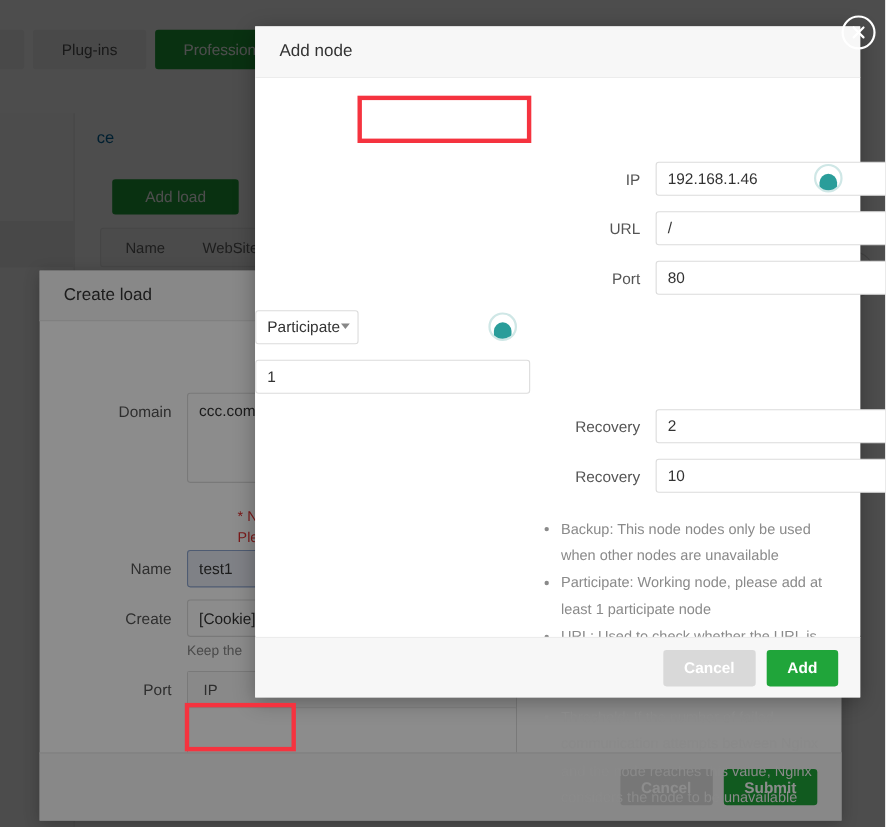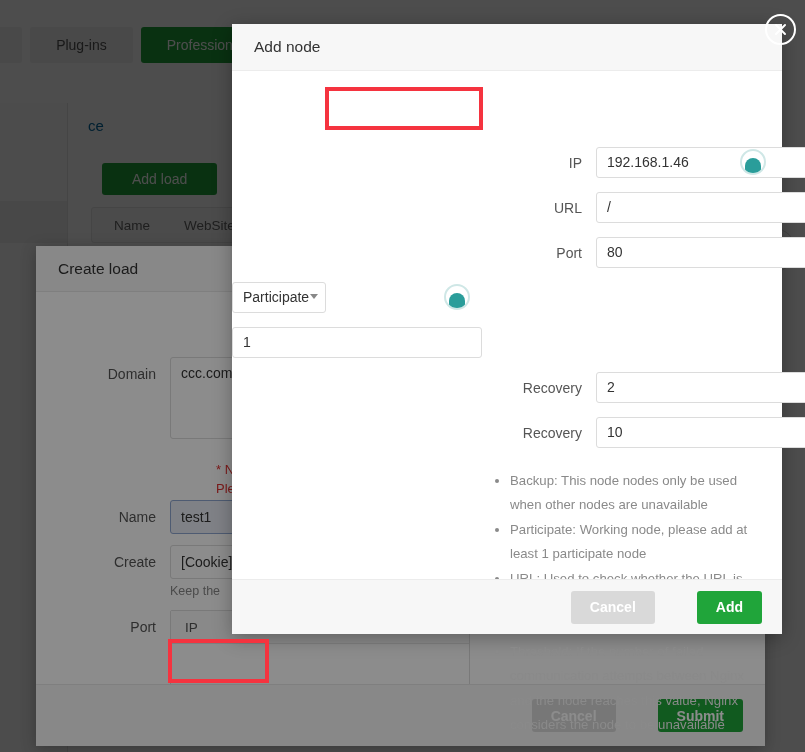--- a/index.html
+++ b/index.html
@@ -168,21 +168,20 @@
     background: #d9d9d9; color: #ffffff; font-size: 14px;
     border-radius: 3px; border: none; cursor: pointer;
     font-weight: bold;
   }
   .btn-green {
     height: 33px; padding: 0 19px;
     display: flex; align-items: center; justify-content: center;
     background: #20a53a; color: #ffffff; font-size: 14px;
     border-radius: 3px; border: none; cursor: pointer;
     font-weight: bold;
-    margin-left: 32px;
   }
 
   
   .overlay-2 {
     position: absolute; inset: 0;
     background: rgba(0,0,0,0.45);
   }
 
   
   .dlg-addnode {

